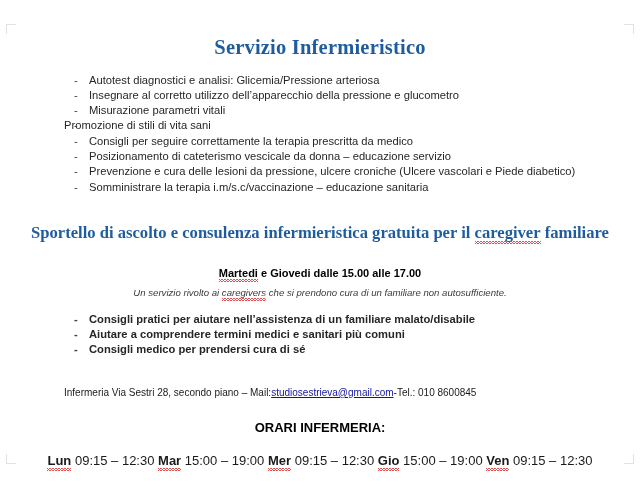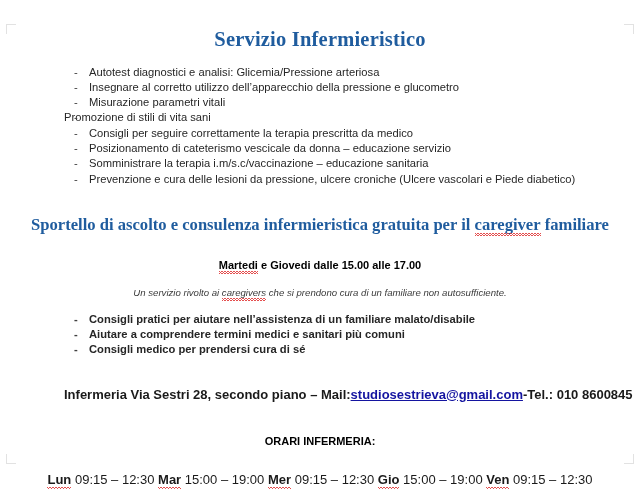--- a/index.html
+++ b/index.html
@@ -37,21 +37,21 @@
   .mm-br { right: 6px; bottom: 25px; border-right-width: 1px; border-bottom-width: 1px; }
 
   .doc-title {
     font-family: "Liberation Serif", serif;
     font-weight: bold;
     font-size: 20.5px;
     color: #1F5C9E;
     text-align: center;
     letter-spacing: 0.2px;
     margin: 0;
-    padding-top: 28px;
+    padding-top: 36px;
     line-height: 1.1;
   }
 
   .list {
     margin: 12px;
     padding: 0;
     list-style: none;
   }
   .list-item {
     position: relative;
@@ -95,60 +95,60 @@
     margin: 0;
     padding-top: 17px;
     line-height: 1.2;
   }
 
   .subtitle-italic {
     text-align: center;
     font-size: 9.6px;
     font-style: italic;
     color: #3a3a3a;
-    margin: 8px;
+    margin: 0;
     padding-top: 7px;
     line-height: 1.2;
   }
 
   #secondary-list {
     margin-top: 13px;
     font-weight: bold;
   }
 
   .contact-line {
-    font-size: 13px;
-    font-weight: bold;
+    font-size: 10px;
+    font-weight: normal;
     color: #1a1a1a;
     margin: 0;
     padding-top: 17px;
     padding-left: 64px;
     line-height: 1.2;
     white-space: nowrap;
   }
   .contact-line .email-link {
     color: #1414A0;
     text-decoration: underline;
   }
 
   .hours-heading {
     text-align: center;
-    font-size: 11px;
+    font-size: 13px;
     font-weight: bold;
     color: #000000;
-    margin: 12px;
+    margin: 0;
     padding-top: 21px;
     line-height: 1.2;
   }
 
   .hours-line {
     text-align: center;
     font-size: 13px;
     color: #1a1a1a;
-    margin: 0;
+    margin: 6px;
     padding-top: 12px;
     line-height: 1.2;
     white-space: nowrap;
   }
   .hours-line .day {
     font-weight: bold;
   }
 
   
   .spell {
@@ -182,22 +182,22 @@
 
   <h1 class="doc-title">Servizio  Infermieristico</h1>
 
   <ul class="list" id="primary-list">
       <li class="list-item">Autotest diagnostici e analisi:  Glicemia/Pressione arteriosa</li>
       <li class="list-item">Insegnare al corretto utilizzo dell’apparecchio della pressione e glucometro</li>
       <li class="list-item">Misurazione parametri vitali</li>
       <li class="list-item indented">Promozione di stili di vita sani</li>
       <li class="list-item">Consigli per seguire correttamente la terapia prescritta da medico</li>
       <li class="list-item">Posizionamento di cateterismo vescicale da donna – educazione servizio</li>
+      <li class="list-item">Prevenzione e cura delle lesioni da pressione, ulcere croniche (Ulcere vascolari e Piede diabetico)</li>
       <li class="list-item">Somministrare la terapia i.m/s.c/vaccinazione – educazione sanitaria</li>
-      <li class="list-item">Prevenzione e cura delle lesioni da pressione, ulcere croniche (Ulcere vascolari e Piede diabetico)</li>
     </ul>
 
   <h2 class="section-heading">
     <span>Sportello di ascolto e consulenza infermieristica gratuita per il </span><span class="spell">caregiver</span><span> familiare</span>
   </h2>
 
   <p class="schedule-line">
     <span class="spell">Martedi</span><span> e Giovedi dalle 15.00 alle 17.00</span>
   </p>
 

